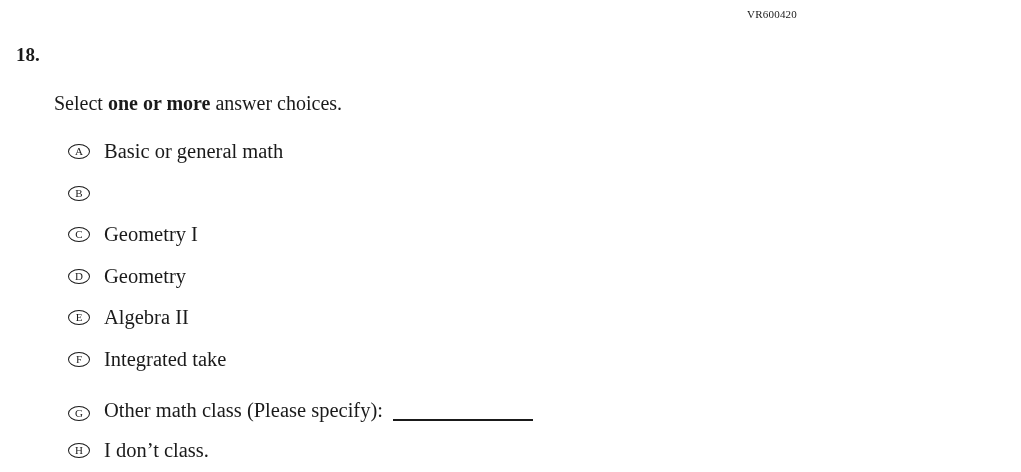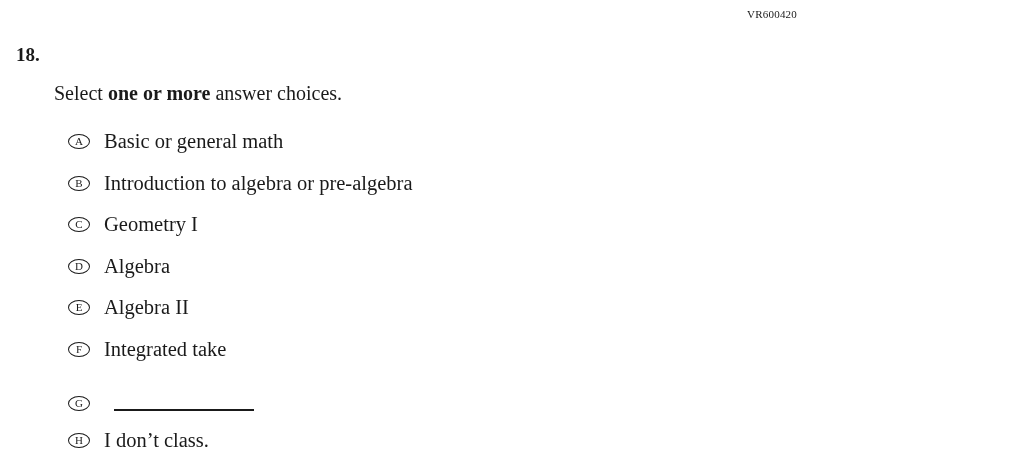--- a/index.html
+++ b/index.html
@@ -44,21 +44,21 @@
   .q-number {
     font-weight: bold;
     width: 38px;
     flex: 0 0 38px;
     font-size: 19px;
   }
   .q-text {
     font-size: 20.5px;
   }
   .instruction {
-    margin-top: 14px;
+    margin-top: 24px;
     margin-left: 38px;
     font-size: 20px;
     line-height: 1.2;
   }
   .instruction b {
     font-weight: bold;
   }
   .choices {
     margin-top: 16px;
     margin-left: 52px;
@@ -124,45 +124,45 @@
 
     <div class="choices">
 
       <div class="choice">
         <span class="bubble">A</span>
         <span class="choice-label">Basic or general math</span>
       </div>
 
       <div class="choice">
         <span class="bubble">B</span>
-        <span class="choice-label">Introduction to algebra or pre-algebra</span>
       </div>
 
       <div class="choice">
         <span class="bubble">C</span>
         <span class="choice-label">Geometry I</span>
       </div>
 
       <div class="choice">
         <span class="bubble">D</span>
-        <span class="choice-label">Algebra</span>
+        <span class="choice-label">Geometry</span>
       </div>
 
       <div class="choice">
         <span class="bubble">E</span>
         <span class="choice-label">Algebra II</span>
       </div>
 
       <div class="choice">
         <span class="bubble">F</span>
         <span class="choice-label">Integrated take</span>
       </div>
 
       <div class="choice choice-with-line">
         <span class="bubble">G</span>
+        <span class="choice-label">Other math class (Please specify):</span>
         <span class="specify-line"></span>
       </div>
 
       <div class="choice gap-before">
         <span class="bubble">H</span>
         <span class="choice-label">I don’t class.</span>
       </div>
 
     </div>
   </div>

